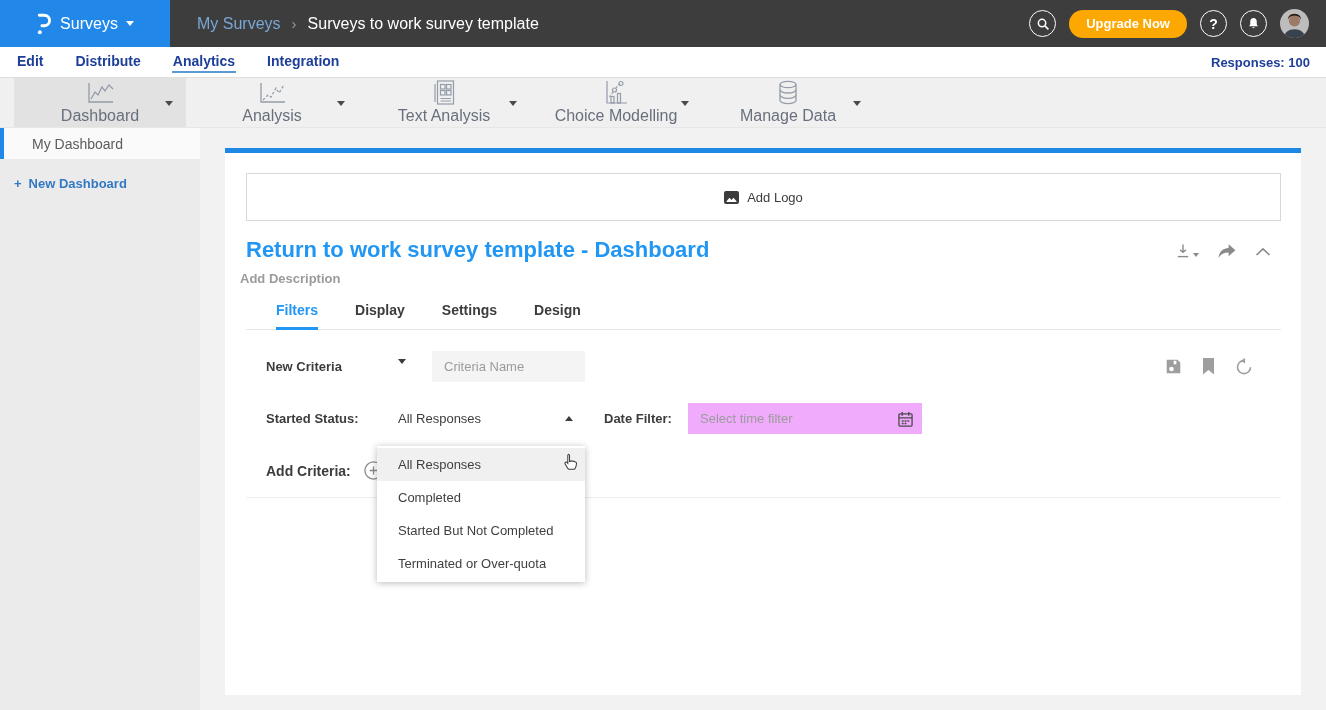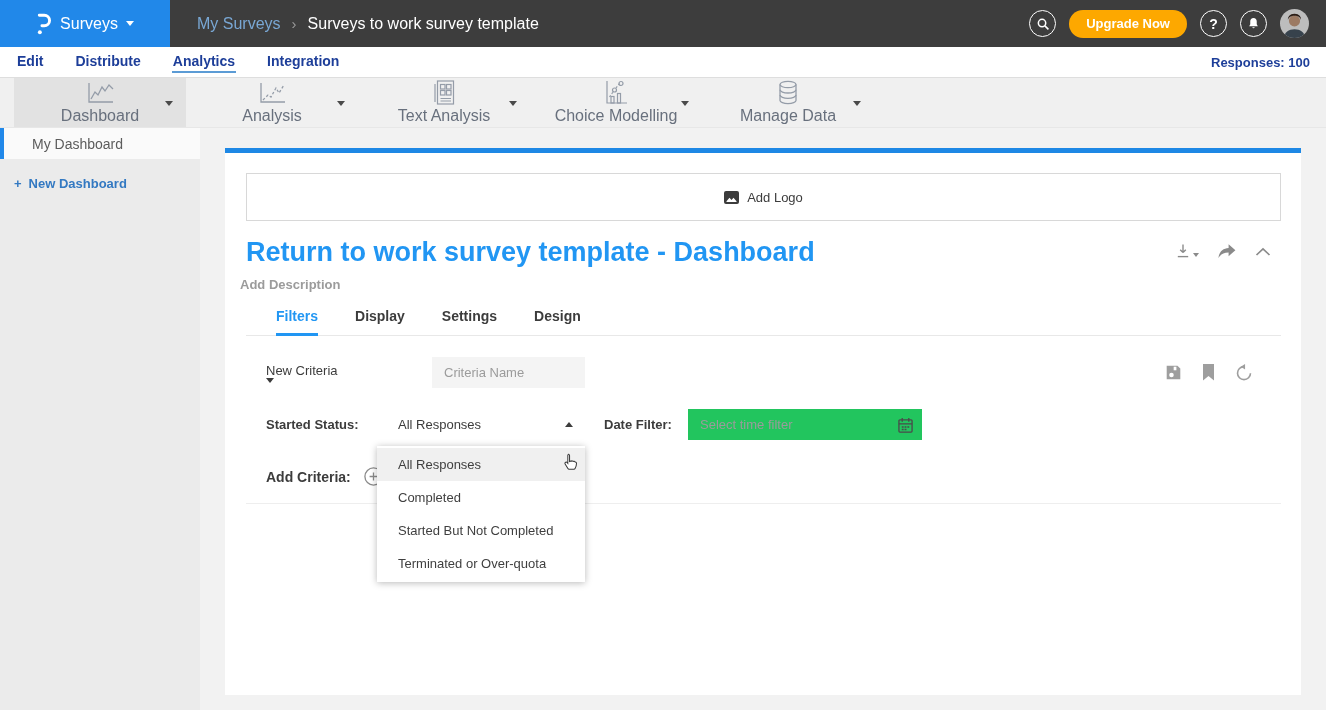--- a/index.html
+++ b/index.html
@@ -38,45 +38,45 @@
   .content { display:flex; height:582px; }
   .sidebar { width:200px; background:#ebebeb; flex:none; }
   .side-item { height:31px; background:#fafafa; border-left:4px solid #2188e9; display:flex; align-items:center; padding-left:28px; font-size:14px; color:#5c5c5c; cursor:pointer; }
   .new-dash { margin:17px 0 0 14px; color:#3379c2; font-size:13px; font-weight:bold; cursor:pointer; display:flex; gap:7px; align-items:center; }
 
   .main { flex:1; position:relative; background:#f2f2f2; }
   .card { position:absolute; left:25px; top:20px; width:1076px; height:547px; background:#fff; border-top:5px solid #1e88e5; }
 
   .add-logo-box { margin:20px 20px 0 21px; height:48px; border:1px solid #d8d8d8; display:flex; align-items:center; justify-content:center; gap:8px; font-size:13px; color:#3c3c3c; cursor:pointer; }
   .title-row { display:flex; align-items:flex-start; margin:16px 30px 0 21px; }
-  .page-title { color:#2196f3; font-size:27px; font-weight:bold; line-height:1.15; }
+  .page-title { color:#2196f3; font-size:22px; font-weight:bold; line-height:1.15; }
   .title-actions { margin-left:auto; display:flex; gap:18px; color:#8a8a8a; margin-top:6px; align-items:center; }
   .title-actions .icon-btn { cursor:pointer; display:flex; align-items:center; color:#8a8a8a; }
   .mini-caret { width:0; height:0; border-left:3px solid transparent; border-right:3px solid transparent; border-top:4px solid #8a8a8a; margin:8px 0 0 2px; }
   .add-desc { margin:9px 0 0 15px; color:#9b9b9b; font-size:13px; font-weight:bold; cursor:pointer; }
 
   .tabs-wrap { margin:16px 20px 0 21px; border-bottom:1px solid #e8e8e8; display:flex; padding-left:30px; }
   .tab { font-size:14px; font-weight:bold; color:#3c3c3c; margin-right:37px; padding-bottom:9px; border-bottom:3px solid transparent; margin-bottom:-1px; cursor:pointer; }
   .tab.active { color:#2196f3; border-bottom-color:#2196f3; }
 
   .form-row { display:flex; align-items:center; margin-left:41px; font-size:13px; color:#3c3c3c; }
   .row-1 { margin-top:21px; margin-right:48px; height:31px; }
-  .criteria-select { width:140px; display:flex; align-items:flex-start; justify-content:space-between; font-weight:normal; cursor:pointer; margin-right:26px;flex-direction:column; }
+  .criteria-select { width:140px; display:flex; align-items:flex-start; justify-content:space-between; font-weight:bold; cursor:pointer; margin-right:26px; }
   .sel-caret-down { width:0; height:0; border-left:4px solid transparent; border-right:4px solid transparent; border-top:5px solid #3c3c3c; }
   .sel-caret-up { width:0; height:0; border-left:4px solid transparent; border-right:4px solid transparent; border-bottom:5px solid #3c3c3c; }
   .criteria-input { width:153px; height:31px; background:#f4f4f4; border:none; padding:0 12px; font-size:13px; font-family:inherit; color:#000000; }
   .criteria-input::placeholder { color:#9b9b9b; }
   .row1-actions { margin-left:auto; display:flex; gap:20px; align-items:center; color:#9e9e9e; }
   .row1-actions .icon-btn { cursor:pointer; display:flex; color:#9e9e9e; }
 
   .row-2 { margin-top:21px; height:31px; }
   .rs-label { width:132px; font-weight:bold; }
   .rs-select { width:175px; display:flex; align-items:center; justify-content:space-between; cursor:pointer; }
   .df-label { margin-left:31px; width:84px; font-weight:bold; }
-  .df-input-wrap { width:234px; height:31px; background:#22c55e; display:flex; align-items:center; padding:0 9px 0 2px; }
+  .df-input-wrap { width:234px; height:31px; background:#f0abfc; display:flex; align-items:center; padding:0 9px 0 2px; }
   .df-input { flex:1; border:none; background:transparent; padding:0 10px; font-size:13px; font-family:inherit; color:#444; min-width:0; }
   .df-input::placeholder { color:#9b9b9b; }
   .df-input-wrap .cal { color:#4a4a4a; display:flex; }
 
   .row-3 { margin-top:27px; }
   .add-criteria-label { font-size:14px; font-weight:bold; }
   .plus-btn { margin-left:13px; color:#8a8a8a; display:flex; cursor:pointer; }
   .divider-2 { height:1px; background:#eeeeee; margin:17px 20px 0 21px; }
 
   

